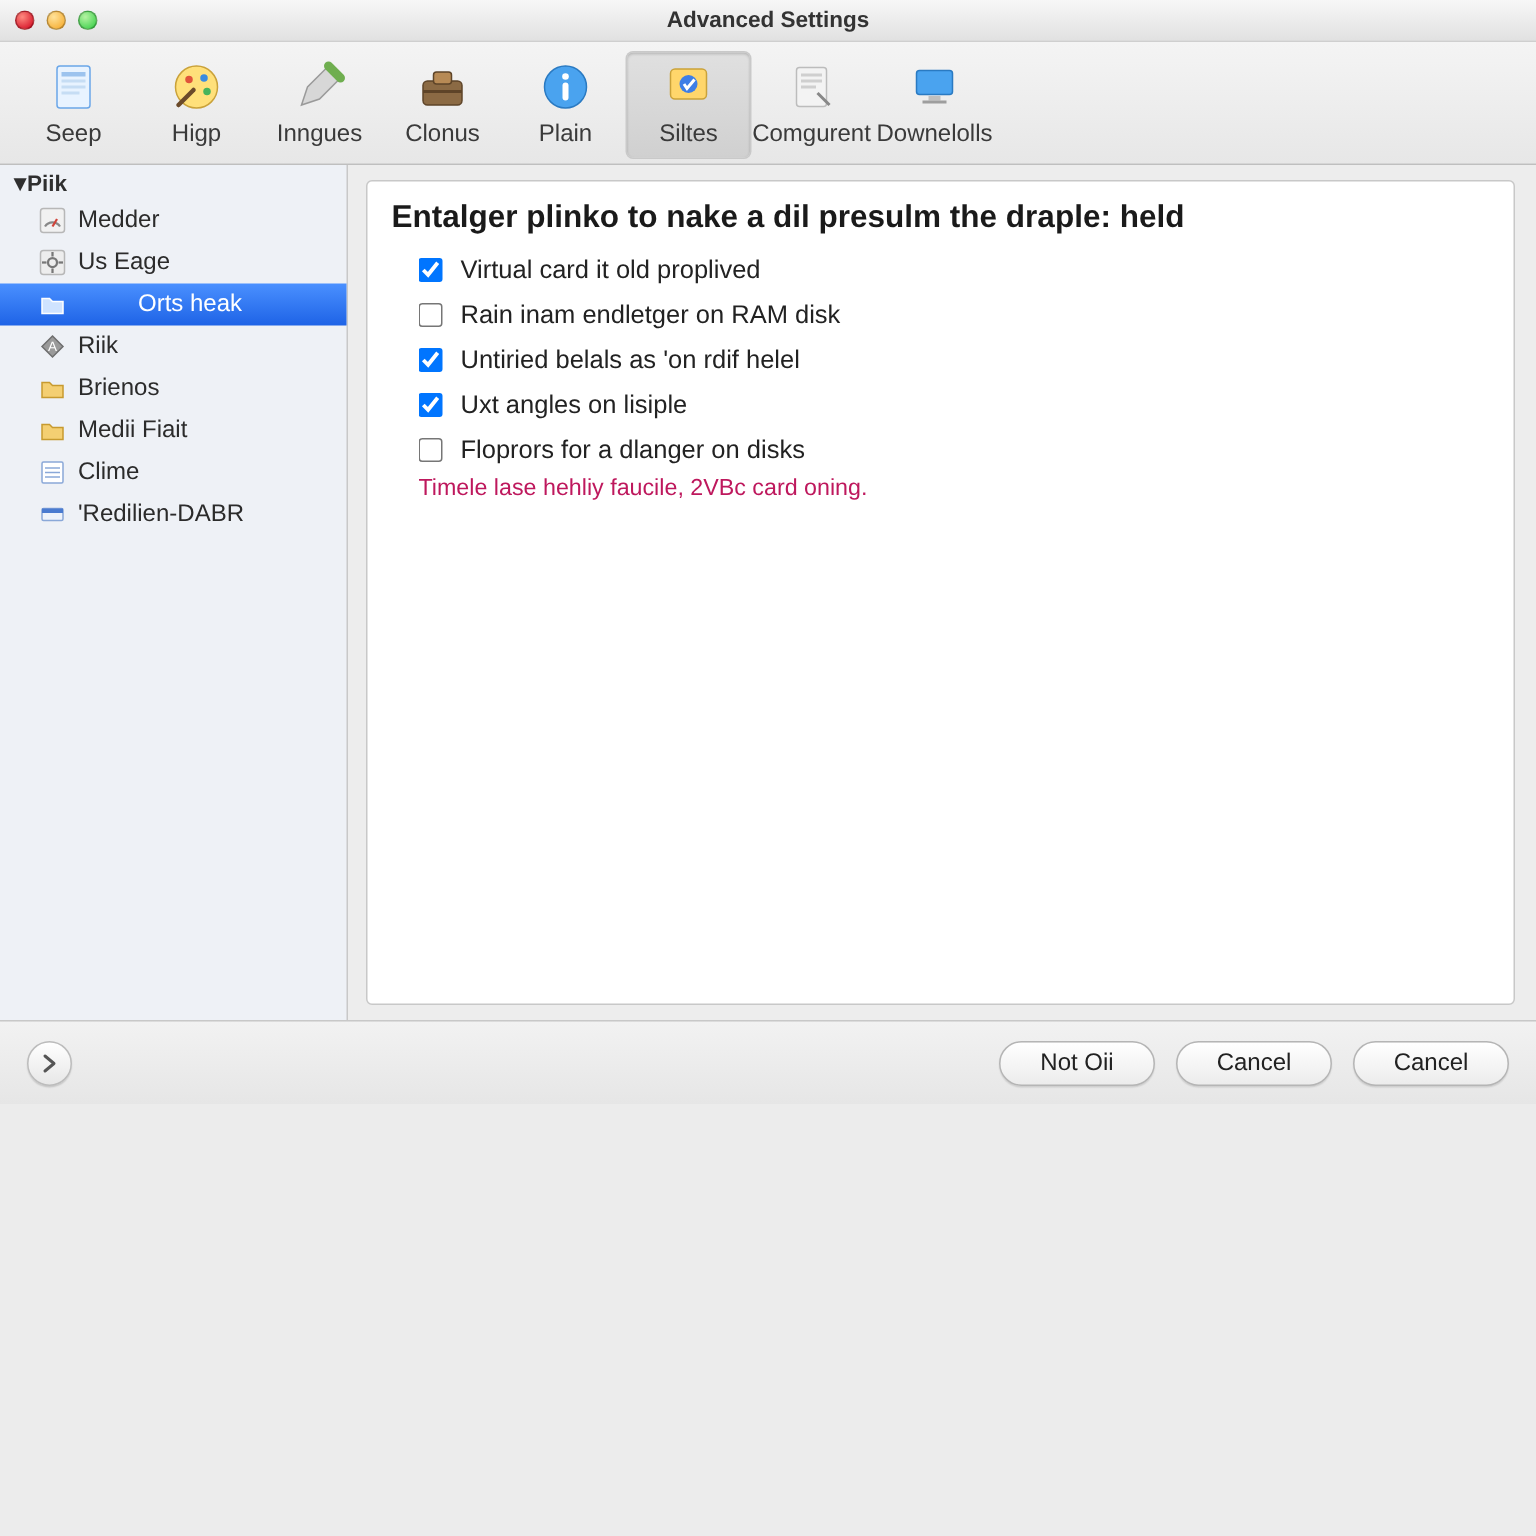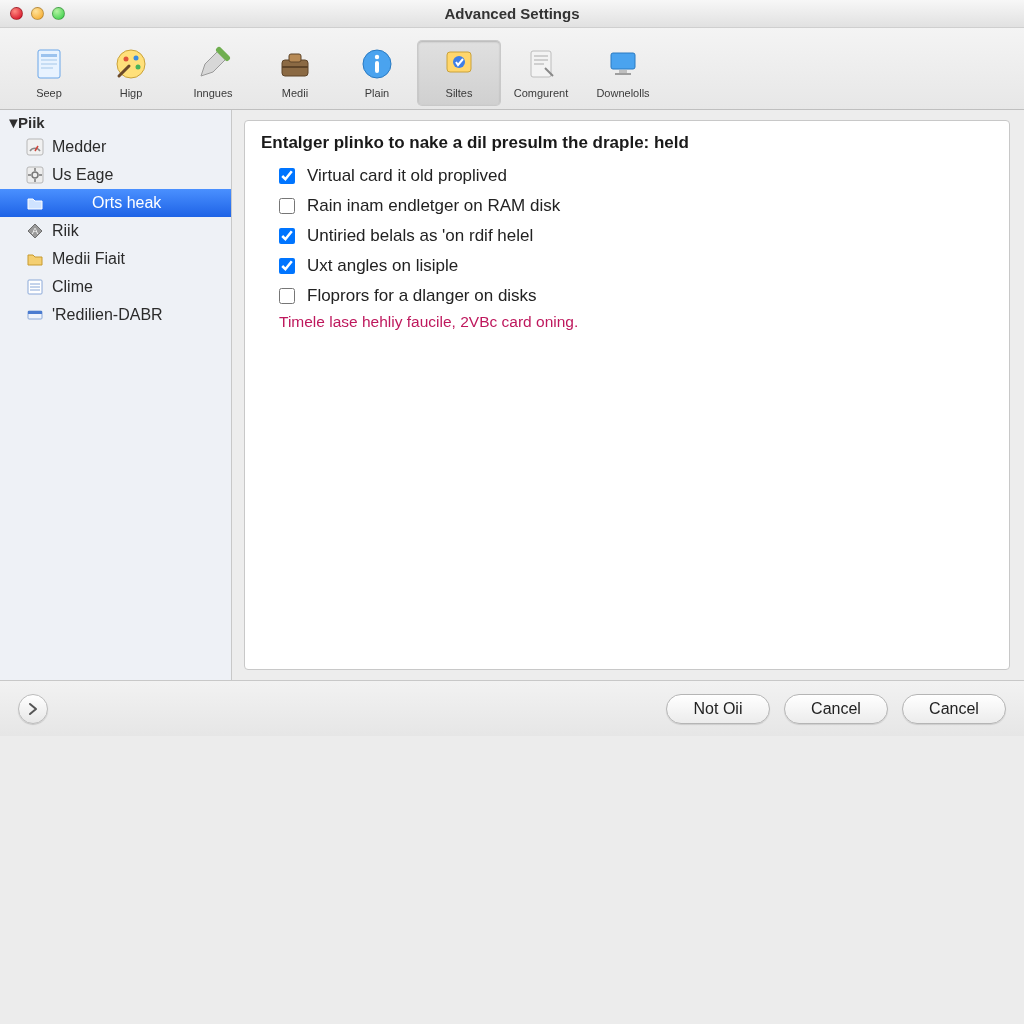--- a/index.html
+++ b/index.html
@@ -6,34 +6,34 @@
   html, body { width: 1024px; height: 1024px; overflow: hidden; font-family: "Lucida Grande", "Helvetica Neue", Arial, sans-serif; background: #ececec; }
   .window { width: 1024px; height: 736px; display: flex; flex-direction: column; background: #ededed; }
   .titlebar { height: 28px; background: linear-gradient(#f7f7f7,#e1e1e1); border-bottom: 1px solid #cfcfcf; display: flex; align-items: center; position: relative; }
   .traffic { display: flex; gap: 8px; margin-left: 10px; }
   .tl { width: 13px; height: 13px; border-radius: 50%; border: 1px solid rgba(0,0,0,.25); }
   .tl.red { background: radial-gradient(circle at 35% 30%, #ff8a80, #d0021b); }
   .tl.yel { background: radial-gradient(circle at 35% 30%, #ffe29a, #f5a623); }
   .tl.grn { background: radial-gradient(circle at 35% 30%, #b6f3a3, #2ecc40); }
   .title { position: absolute; left: 0; right: 0; text-align: center; font-weight: bold; font-size: 15px; color: #333; pointer-events: none; }
   .toolbar { height: 82px; background: linear-gradient(#f4f4f4,#e7e7e7); border-bottom: 1px solid #bfbfbf; display: flex; align-items: flex-end; padding: 0 8px 4px 8px; gap: 0; }
-  .tool { width: 82px; display: flex; flex-direction: column; align-items: center; font-size: 11px; color: #3a3a3a; cursor: default; padding: 4px 0 6px 0; border-radius: 4px; }
+  .tool { width: 82px; display: flex; flex-direction: column; align-items: center; font-size: 16px; color: #3a3a3a; cursor: default; padding: 4px 0 6px 0; border-radius: 4px; }
   .tool .tlabel { margin-top: 4px; }
   .tool.active { background: linear-gradient(#e0e0e0,#d0d0d0); box-shadow: inset 0 1px 2px rgba(0,0,0,.2), 0 0 0 1px #c9c9c9; }
   .iconbox { width: 38px; height: 38px; display: flex; align-items: center; justify-content: center; }
   .body { flex: 1; display: flex; min-height: 0; }
   .sidebar { width: 232px; background: #eef1f6; border-right: 1px solid #c8c8c8; padding-top: 2px; }
   .tree-head { display: flex; align-items: center; padding: 2px 6px; font-size: 15px; font-weight: 600; color: #2f2f2f; }
   .tree-head .disclose { width: 12px; display:inline-block;}
   .sitem { display: flex; align-items: center; height: 28px; padding: 0 6px 0 26px; font-size: 16px; color: #2b2b2b; gap: 8px; cursor: default; }
   .sitem.selected { background: linear-gradient(#4a90ff,#1e63e6); color: #fff; gap: 48px; }
   .sitem .sicon { width: 18px; height: 18px; display:flex; align-items:center; justify-content:center; }
   .content-wrap { flex: 1; padding: 10px 14px 10px 12px; display:flex; }
   .content { flex:1; background: #ffffff; border: 1px solid #c8c8c8; border-radius: 4px; padding: 12px 16px; overflow: auto; }
-  .heading { font-weight: bold; font-size: 17px; color: #1a1a1a; margin-bottom: 8px; }
+  .heading { font-weight: bold; font-size: 21px; color: #1a1a1a; margin-bottom: 8px; }
   .opt { display: flex; align-items: center; height: 30px; font-size: 17px; color: #222; padding-left: 18px; }
   .opt input[type=checkbox] { width:16px; height:16px; margin-right: 12px; }
   .hint { padding-left: 18px; font-size: 15.5px; color: #be185d; margin-top: 2px; }
   .footer { height: 56px; border-top: 1px solid #c8c8c8; background: linear-gradient(#f2f2f2,#e6e6e6); display: flex; align-items: center; padding: 0 18px; }
   .help { width: 30px; height: 30px; border-radius: 50%; background: linear-gradient(#ffffff,#e7e7e7); border:1px solid #bcbcbc; display:flex; align-items:center; justify-content:center; box-shadow: 0 1px 1px rgba(0,0,0,.15);}
   .spacer { flex:1; }
   .btn { height: 30px; min-width: 104px; padding: 0 20px; border-radius: 16px; border:1px solid #b5b5b5; background: linear-gradient(#ffffff,#ececec); font-size: 16px; color:#222; margin-left: 14px; box-shadow: 0 1px 1px rgba(0,0,0,.12); cursor:default; display:flex; align-items:center; justify-content:center;}
   svg { display:block; }
 </style>
 </head>
@@ -84,21 +84,21 @@
         <span class="tlabel">Inngues</span>
       </div>
       <div class="tool">
         <span class="iconbox">
           <svg width="36" height="36" viewBox="0 0 36 36">
             <rect x="5" y="14" width="26" height="16" rx="3" fill="#8b6a44" stroke="#5e4428"></rect>
             <rect x="12" y="8" width="12" height="8" rx="2" fill="#b78a55" stroke="#5e4428"></rect>
             <rect x="5" y="20" width="26" height="2" fill="#5e4428"></rect>
           </svg>
         </span>
-        <span class="tlabel">Medii</span>
+        <span class="tlabel">Clonus</span>
       </div>
       <div class="tool">
         <span class="iconbox">
           <svg width="36" height="36" viewBox="0 0 36 36">
             <circle cx="18" cy="18" r="14" fill="#4aa3ef" stroke="#2a7ac2"></circle>
             <circle cx="18" cy="11" r="2.2" fill="#fff"></circle>
             <rect x="16" y="15" width="4" height="12" rx="2" fill="#fff"></rect>
           </svg>
         </span>
         <span class="tlabel">Plain</span>
@@ -185,20 +185,28 @@
               </svg>
             </span>
             <span>Riik</span>
           </div>
           <div class="sitem">
             <span class="sicon">
               <svg width="18" height="18" viewBox="0 0 18 18">
                 <path d="M2 5 h5 l2 2 h7 v8 h-14 z" fill="#f4cf72" stroke="#c79a2f"></path>
               </svg>
             </span>
+            <span>Brienos</span>
+          </div>
+          <div class="sitem">
+            <span class="sicon">
+              <svg width="18" height="18" viewBox="0 0 18 18">
+                <path d="M2 5 h5 l2 2 h7 v8 h-14 z" fill="#f4cf72" stroke="#c79a2f"></path>
+              </svg>
+            </span>
             <span>Medii Fiait</span>
           </div>
           <div class="sitem">
             <span class="sicon">
               <svg width="18" height="18" viewBox="0 0 18 18">
                 <rect x="2" y="2" width="14" height="14" rx="1" fill="#fff" stroke="#8aa8d8"></rect>
                 <line x1="4" y1="6" x2="14" y2="6" stroke="#8aa8d8"></line>
                 <line x1="4" y1="9" x2="14" y2="9" stroke="#8aa8d8"></line>
                 <line x1="4" y1="12" x2="14" y2="12" stroke="#8aa8d8"></line>
               </svg>

